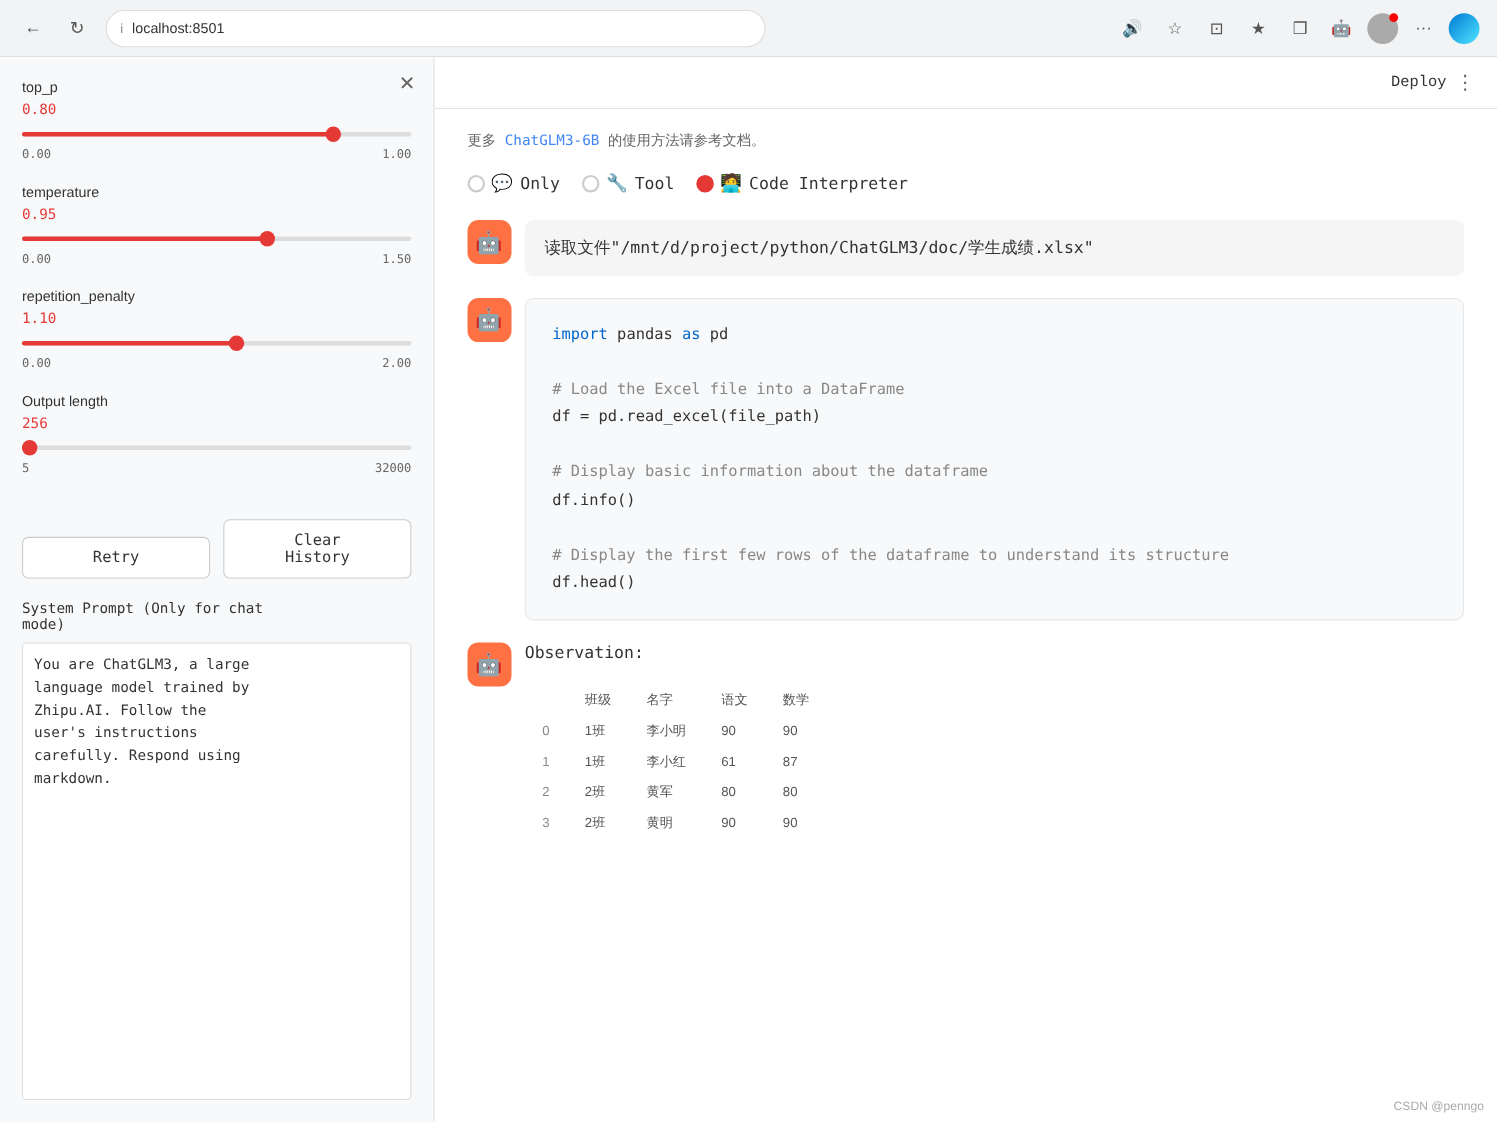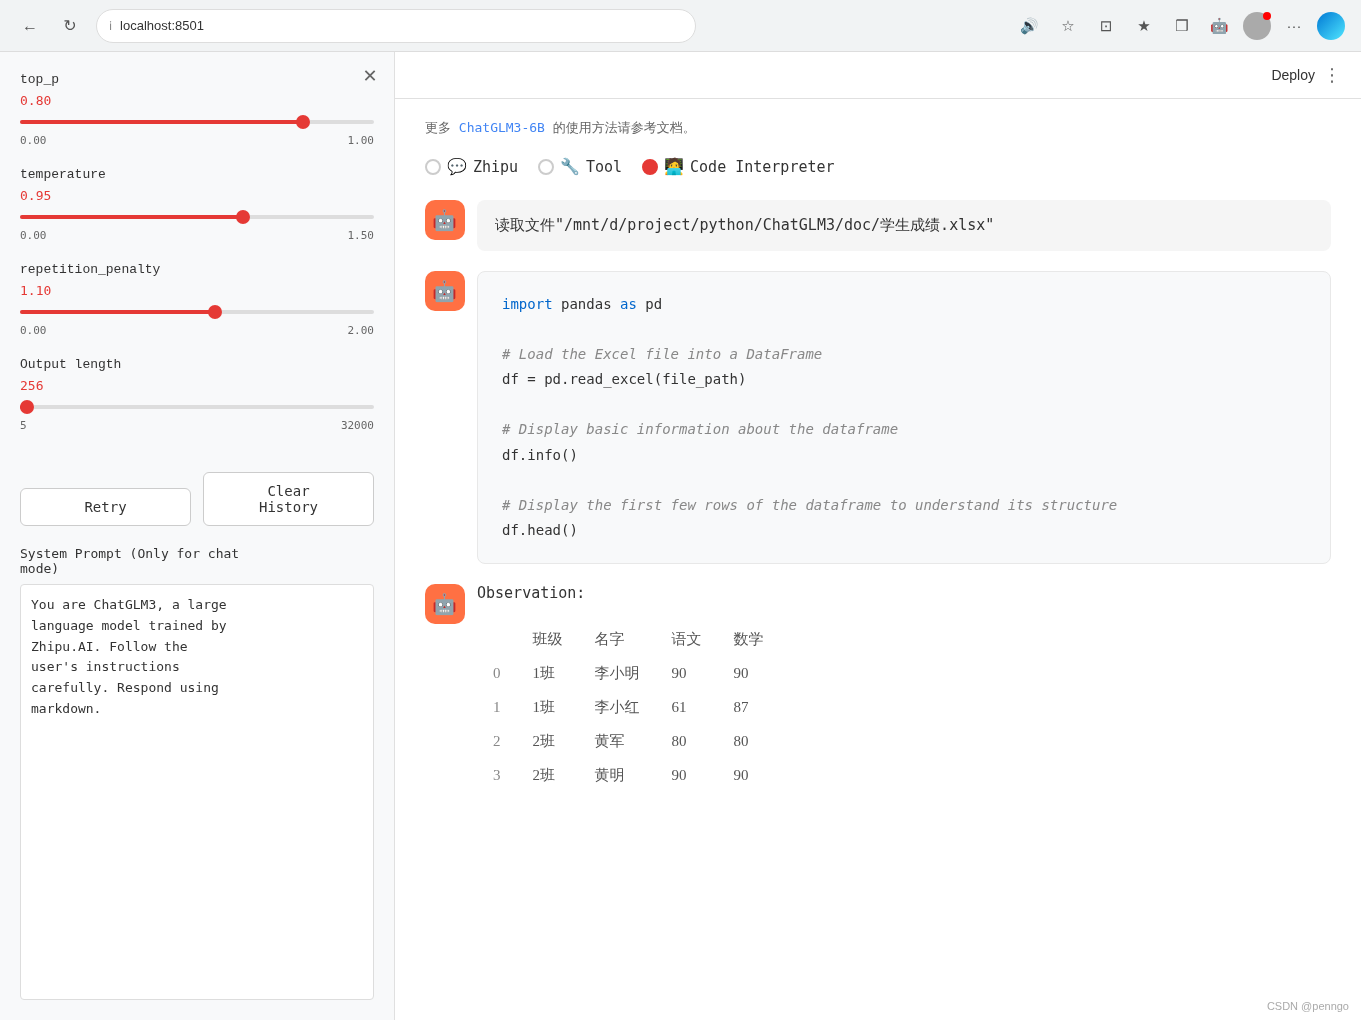--- a/index.html
+++ b/index.html
@@ -105,21 +105,21 @@
       font-size: 18px;
       color: #666;
       display: flex; align-items: center; justify-content: center;
     }
     .param-section {
       margin-bottom: 20px;
     }
     .param-label {
       font-size: 13px;
       color: #333;
-      font-family: Liberation Mono, monospace;
+      font-family: Liberation Sans, sans-serif;
       margin-bottom: 6px;
     }
     .param-value {
       font-size: 13px;
       color: #e53935;
       text-align: left;
       margin-bottom: 4px;
       font-family: monospace;
     }
     .slider-container {
@@ -223,21 +223,21 @@
       padding: 12px 20px;
       border-bottom: 1px solid #e0e0e0;
       flex-shrink: 0;
     }
     .deploy-btn {
       font-size: 14px;
       color: #333;
       background: transparent;
       border: none;
       cursor: pointer;
-      font-family: Liberation Sans, sans-serif;
+      font-family: Liberation Mono, monospace;
       margin-right: 8px;
     }
     .menu-dots {
       font-size: 18px;
       color: #666;
       cursor: pointer;
     }
 
     .chat-area {
       flex: 1;
@@ -318,32 +318,32 @@
       padding: 20px 24px;
       font-family: monospace;
       font-size: 14px;
       line-height: 1.8;
       color: #333;
       border: 1px solid #e8e8e8;
     }
 
     .code-keyword { color: #0066cc; }
     .code-string { color: #2e7d32; }
-    .code-comment { color: #888; font-style: italic; }
+    .code-comment { color: #888; }
 
     .observation-label {
       font-size: 15px;
       color: #333;
       font-family: monospace;
       margin-bottom: 12px;
     }
 
     .data-table {
-      font-family: Liberation Serif, serif;
-      font-size: 15px;
+      font-family: Liberation Sans, sans-serif;
+      font-size: 12px;
       color: #333;
       line-height: 2;
       padding: 8px 0;
     }
     .data-table table {
       border-collapse: collapse;
     }
     .data-table td {
       padding: 2px 16px;
       color: #555;
@@ -480,21 +480,21 @@
     <div class="chat-area">
 
       <div class="info-text">
         更多 <span>ChatGLM3-6B</span> 的使用方法请参考文档。
       </div>
 
       <div class="mode-selector">
         <div class="mode-option">
           <div class="radio-circle"></div>
           <span class="mode-icon">💬</span>
-          <span>Zhipu</span>
+          <span>Only</span>
         </div>
         <div class="mode-option">
           <div class="radio-circle"></div>
           <span class="mode-icon">🔧</span>
           <span>Tool</span>
         </div>
         <div class="mode-option">
           <div class="radio-circle active"></div>
           <span class="mode-icon">🧑‍💻</span>
           <span>Code Interpreter</span>

